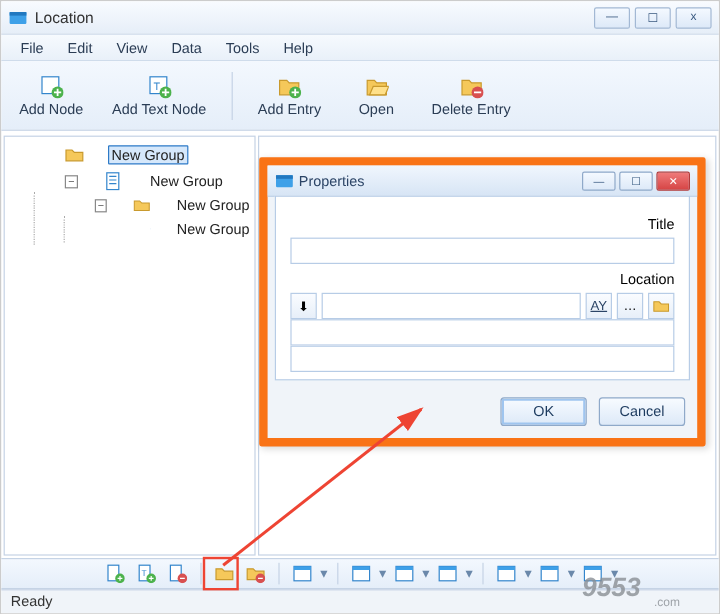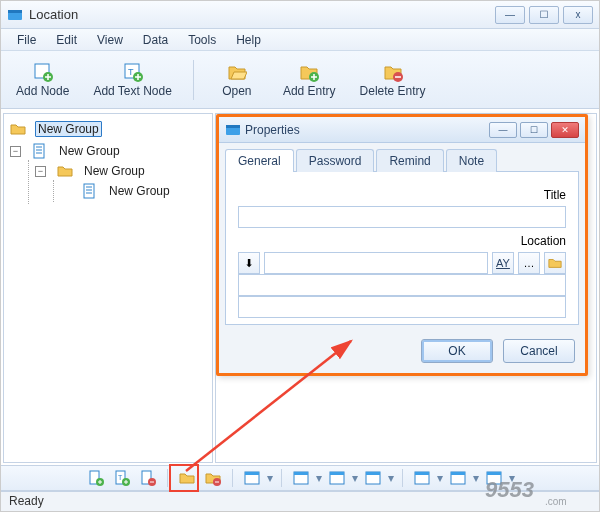--- a/index.html
+++ b/index.html
@@ -86,32 +86,32 @@
   }
   .right-panel {
     flex:1;
     border: 1px solid #c5d3e5;
     margin: 2px 2px 2px 0;
     background:#fff;
     position:relative;
   }
   
   .node { position:relative; padding: 2px 0 2px 4px; white-space:nowrap; }
-  .node .row { display:flex; align-items:center; gap:9px; height:18px; cursor:pointer; }
+  .node .row { display:flex; align-items:center; gap:20px; height:18px; cursor:pointer;margin-left:44px; }
   .children { margin-left: 18px; border-left: 1px dotted #aaa; padding-left: 2px; }
   .exp { width:11px; height:11px; border:1px solid #888; background:#fff; display:inline-flex; align-items:center; justify-content:center; font-size:9px; line-height:9px; color:#555; cursor:pointer; margin-right:2px; }
   .spacer { display:inline-block; width:13px; }
   .sel { border:1px solid #2d7ac7; background:#d6e8fb; padding:0 2px; border-radius:1px; }
   .node-label { color:#222; padding:0 2px; }
   .folder-icon, .doc-icon { width:16px; height:16px; }
   
   .dialog {
     position: absolute;
-    top: 0; left: 0; right: 8px;
-    border: 3px solid #f97316;
+    top: 17px; left: 0; right: 8px;
+    border: 7px solid #f97316;
     border-radius: 2px;
     background:#f0f4f9;
     box-shadow: 2px 2px 6px rgba(0,0,0,0.15);
   }
   .dlg-title {
     height: 26px;
     background: linear-gradient(#f0f6fd,#d7e5f5);
     border-bottom: 1px solid #b7cce6;
     display:flex; align-items:center; padding:0 6px;
   }
@@ -253,31 +253,31 @@
         <text x="5" y="13" font-size="9" fill="#3385cc">T</text>
         <circle cx="15" cy="15" r="5" fill="#4cb24c"></circle>
         <path d="M15 12v6M12 15h6" stroke="#fff" stroke-width="1.5"></path>
       </svg>
     <span class="tlabel">Add Text Node</span>
   </div>
   <div class="toolbar-sep"></div>
   <div class="tool-btn">
     <svg class="ticon" viewBox="0 0 20 20">
         <path d="M2 5h6l2 2h8v10H2z" fill="#f5c85a" stroke="#c99a2e"></path>
-        <path d="M4 17l3-7h13l-3 7z" fill="#ffe08a" stroke="#c99a2e"></path>
-      </svg>
-    <span class="tlabel">Open</span>
+        <circle cx="15" cy="15" r="5" fill="#4cb24c"></circle>
+        <path d="M15 12v6M12 15h6" stroke="#fff" stroke-width="1.5"></path>
+      </svg>
+    <span class="tlabel">Add Entry</span>
   </div>
   <div class="tool-btn">
     <svg class="ticon" viewBox="0 0 20 20">
         <path d="M2 5h6l2 2h8v10H2z" fill="#f5c85a" stroke="#c99a2e"></path>
-        <circle cx="15" cy="15" r="5" fill="#4cb24c"></circle>
-        <path d="M15 12v6M12 15h6" stroke="#fff" stroke-width="1.5"></path>
-      </svg>
-    <span class="tlabel">Add Entry</span>
+        <path d="M4 17l3-7h13l-3 7z" fill="#ffe08a" stroke="#c99a2e"></path>
+      </svg>
+    <span class="tlabel">Open</span>
   </div>
   <div class="tool-btn">
     <svg class="ticon" viewBox="0 0 20 20">
         <path d="M2 5h6l2 2h8v10H2z" fill="#f5c85a" stroke="#c99a2e"></path>
         <circle cx="15" cy="15" r="5" fill="#d85050"></circle>
         <path d="M12 15h6" stroke="#fff" stroke-width="1.5"></path>
       </svg>
     <span class="tlabel">Delete Entry</span>
   </div>
 </div>
@@ -332,26 +332,20 @@
       <div class="dlg-title">
         <svg width="16" height="16" viewBox="0 0 16 16">
             <rect x="1" y="3" width="14" height="10" rx="1" fill="#3ea0e8"></rect>
             <rect x="1" y="3" width="14" height="3" fill="#2178c0"></rect>
           </svg>
         <span class="dlg-label">Properties</span>
         <div class="dlg-btn">—</div>
         <div class="dlg-btn">☐</div>
         <div class="dlg-btn close">✕</div>
       </div>
-      <div class="tabs">
-        <div class="tab active">General</div>
-        <div class="tab">Password</div>
-        <div class="tab">Remind</div>
-        <div class="tab">Note</div>
-      </div>
       <div class="tab-body">
         <span class="field-label">Title</span>
         <input class="text-input" value="" style="">
 
         <span class="field-label">Location</span>
         <div class="loc-row">
           <div class="mini-btn">
               <span>⬇</span>
             </div>
           <input class="text-input" value="" style="">

